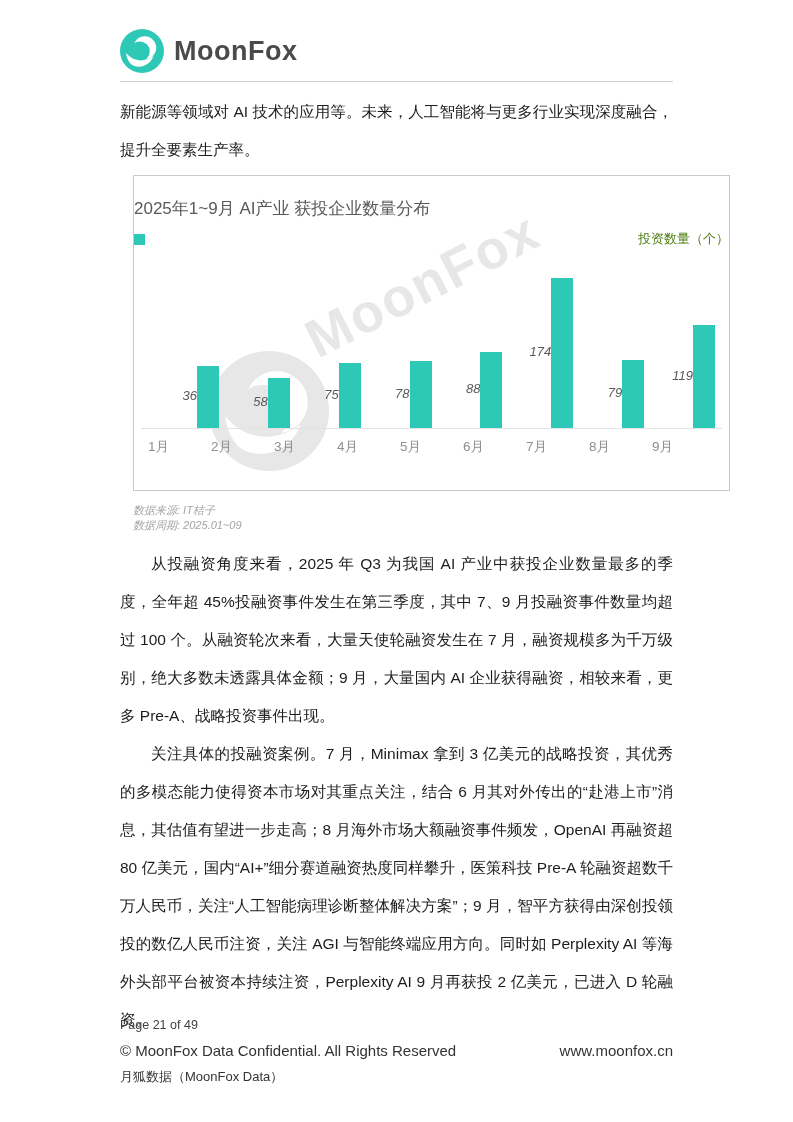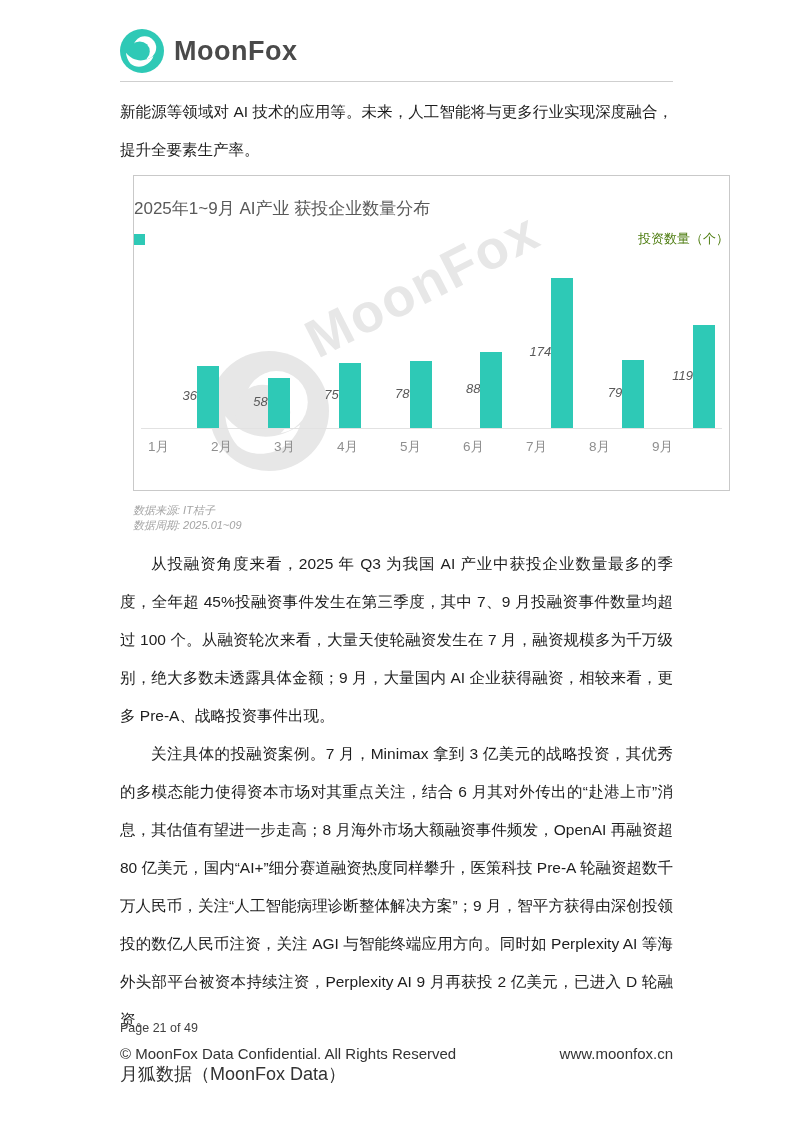--- a/index.html
+++ b/index.html
@@ -81,21 +81,21 @@
     font-size:15.5px;line-height:38px;text-align:justify;
     text-indent:2em;color:var(--ink);
   }
   
   .footer{
     position:absolute;left:85px;right:85px;bottom:36px;
     font-size:12.5px;color:#333;
   }
   .footer-page{text-align:left;margin-bottom:10px;color:#404040;}
   .footer-row{display:flex;justify-content:space-between;align-items:center;font-size:15px;}
-  .footer-company{font-size:18px;}
+  .footer-company{margin-top:9px;font-size:13px;}
 </style>
 </head>
 <body>
 
 <div class="page">
 
   <div class="header-row">
     <div class="logo">
       <span>
         <svg width="44" height="44" viewBox="0 0 48 48">

